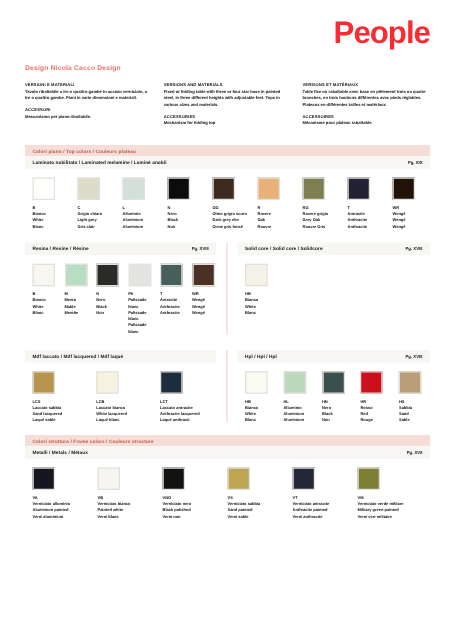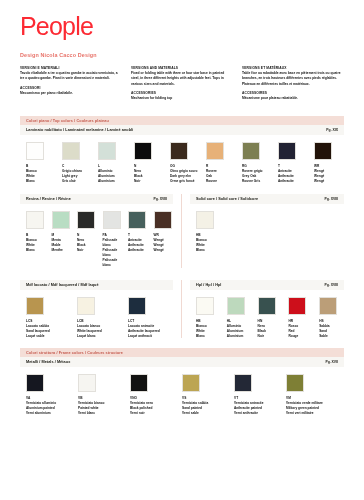--- a/index.html
+++ b/index.html
@@ -8,25 +8,26 @@
     background: #ffffff;
     font-family: "Liberation Sans", sans-serif;
     color: #1c1c1c;
     overflow: hidden;
   }
   .page { position: relative; width: 364px; height: 500px; padding: 0 20px; }
 
   
   .brand {
     font-size: 25px;
-    font-weight: normal;
+    font-weight: bold;
     letter-spacing: -0.8px;
     color: #fc2a33;
     margin-top: 14px;
     line-height: 1;
+    text-align: right;
   }
   .designer {
     font-size: 5.4px;
     font-weight: bold;
     color: #e8736a;
     margin-top: 13px;
     letter-spacing: 0.15px;
   }
 
   

